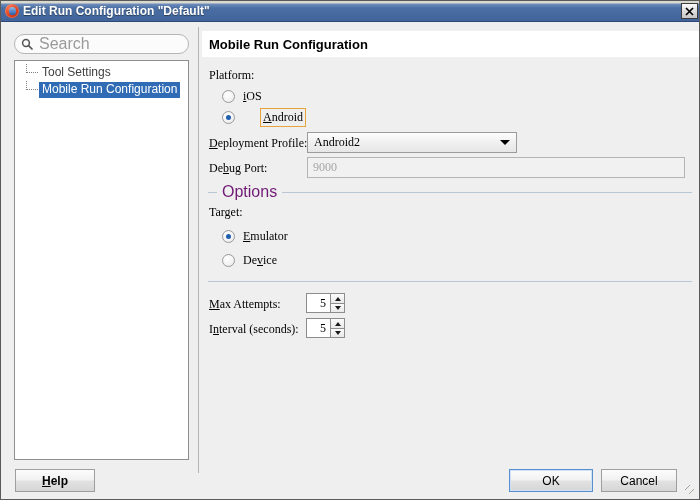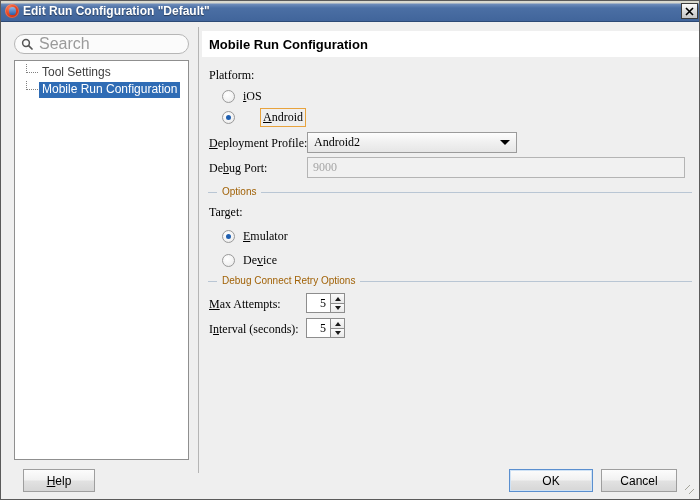--- a/index.html
+++ b/index.html
@@ -290,22 +290,22 @@
     display: flex;
     align-items: center;
     height: 10px;
   }
   .group .pre {
     width: 9px;
     border-top: 1px solid #b9c6d4;
     height: 0;
   }
   .group .gtext {
-    font-size: 10px;
-    color: #a16207;
+    font-size: 16px;
+    color: #701a75;
     padding: 0 5px;
     white-space: nowrap;
     line-height: 10px;
   }
   .group .line {
     flex: 1 1 auto;
     border-top: 1px solid #b9c6d4;
     height: 0;
   }
 
@@ -498,21 +498,20 @@
           <div class="radio-label"><u>E</u>mulator</div>
         </div>
 
         <div class="row radio-row" style="left:20px; top:195px;">
           <div class="radio"></div>
           <div class="radio-label">De<u>v</u>ice</div>
         </div>
 
         <div class="group" style="left:6px; top:219px; width:484px;">
           <div class="pre"></div>
-          <div class="gtext">Debug Connect Retry Options</div>
           <div class="line"></div>
         </div>
 
         <div class="row" style="left:7px; top:240px;">
           <div class="lbl"><u>M</u>ax Attempts:</div>
         </div>
         <div class="row spinner" style="left:104px; top:236px;">
           <div class="sval">5</div>
           <div class="sbtns">
             <div class="sbtn up">
@@ -537,21 +536,21 @@
                 <div class="tri-dn"></div>
               </div>
           </div>
         </div>
 
       </div>
     </div>
   </div>
 
   <div class="footer">
-    <div class="btn" style="left:22px; top:-9px; width:72px;">
+    <div class="btn" style="left:14px; top:-9px; width:80px;font-weight:bold;">
       <span><u>H</u>elp</span>
     </div>
     <div class="btn default" style="left:508px; top:-9px; width:84px;">
       <span>OK</span>
     </div>
     <div class="btn" style="left:600px; top:-9px; width:76px;">
       <span>Cancel</span>
     </div>
     <div class="grip"></div>
   </div>

